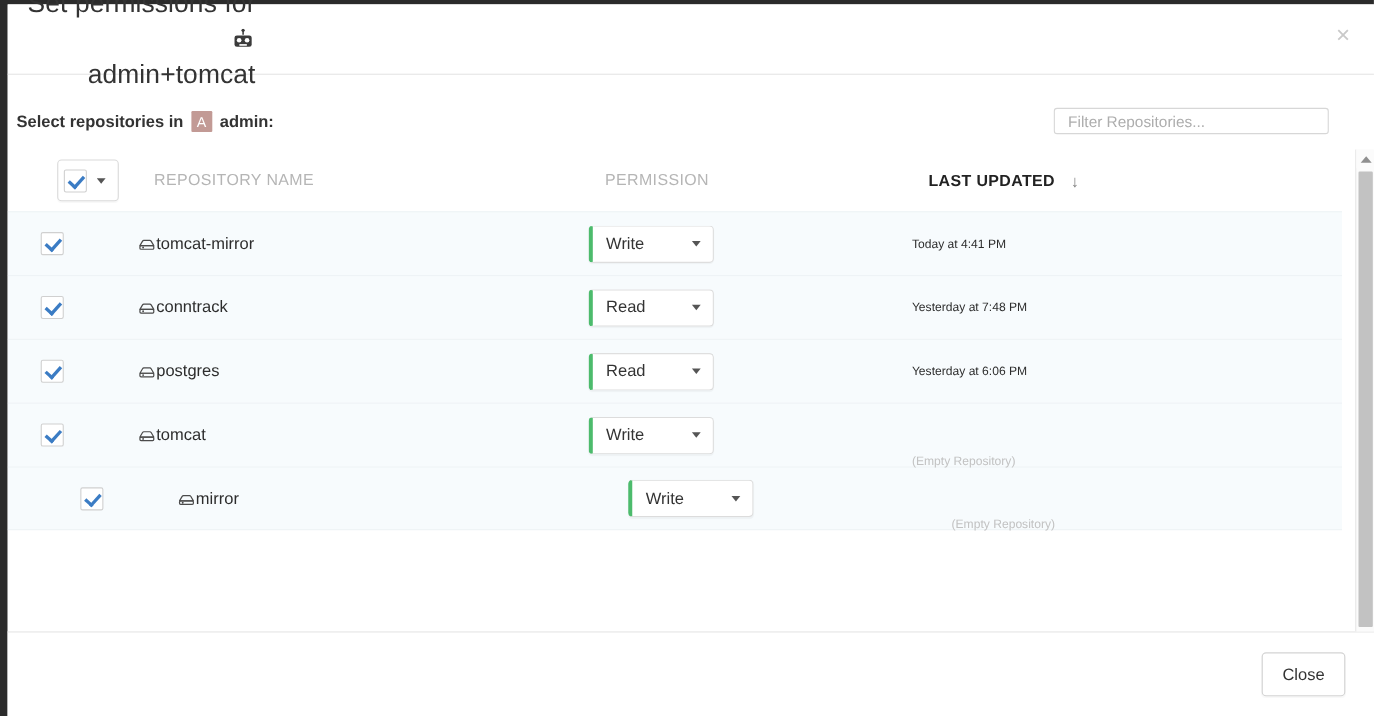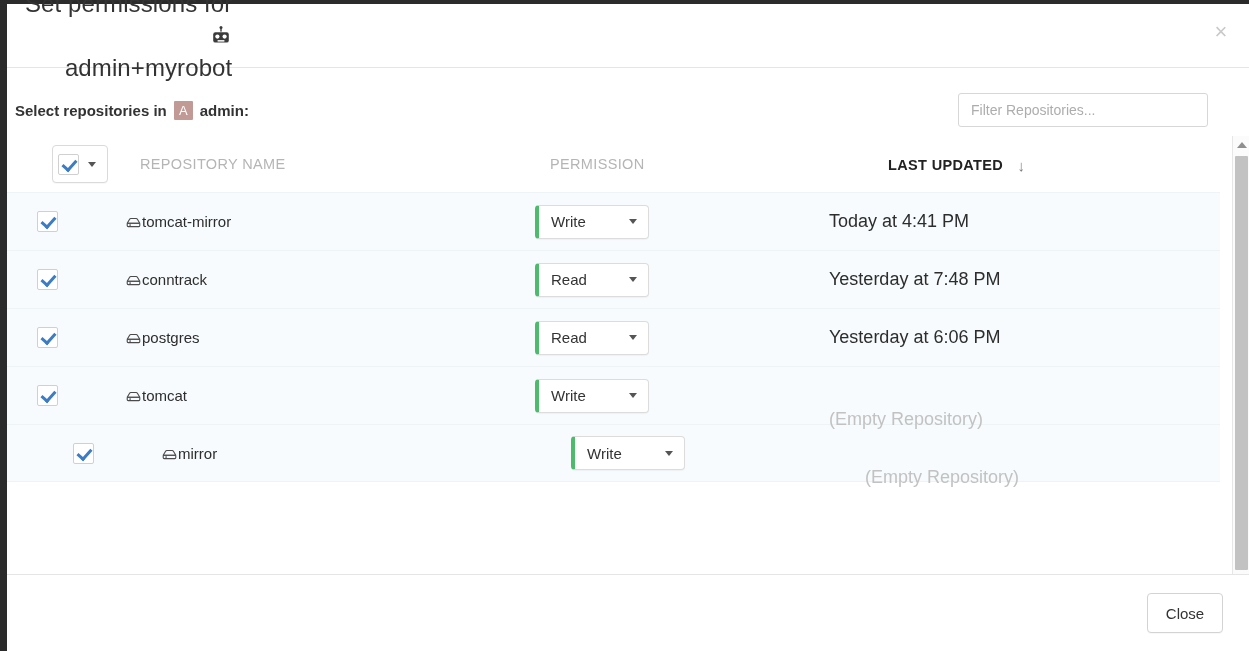--- a/index.html
+++ b/index.html
@@ -134,21 +134,21 @@
     font-weight: 400;
     line-height: 19px;
     text-align: center;
     border-radius: 1px;
     position: relative;
     top: 0px;
   }
 
   .filter-input {
     width: 250px;
-    height: 34px;
+    height: 24px;
     border: 1px solid #d7d7d7;
     border-radius: 3px;
     padding: 0 12px;
     font-size: 14px;
     color: #555;
     font-family: "Liberation Sans", sans-serif;
     background: #ffffff;
     outline: none;
   }
   .filter-input::placeholder { color: #adadad; }
@@ -174,21 +174,20 @@
   .th {
     font-size: 14.5px;
     letter-spacing: 0.35px;
     color: #b5b5b5;
     font-weight: 400;
     text-transform: uppercase;
   }
   .th.dark {
     color: #222222;
     font-weight: bold;
-    margin-left: 44px;
   }
   .sort-arrow {
     display: inline-block;
     margin-left: 10px;
     color: #7d7d7d;
     font-size: 15px;
     position: relative;
     top: 1px;
   }
 
@@ -283,21 +282,21 @@
     padding: 0 11px 0 12px;
     font-size: 15px;
     color: #333333;
     cursor: pointer;
     box-shadow: 0 1px 1px rgba(0,0,0,0.04);
     font-family: "Liberation Sans", sans-serif;
   }
   .perm-label { line-height: 1; }
 
   .updated-cell {
-    font-size: 18px;
+    font-size: 11px;
     color: #2d2d2d;
   }
   .updated-cell.empty { color: #c2c2c2; margin-top: 48px; }
 
   
   .modal-footer {
     flex: 0 0 77px;
     height: 77px;
     border-top: 1px solid #e5e5e5;
     display: flex;
@@ -375,21 +374,21 @@
         <span class="robot-icon">
           <svg viewBox="0 0 22 22" width="22" height="22" aria-hidden="true">
             <rect x="10.3" y="1" width="1.4" height="4.6" fill="#3b3b3b"></rect>
             <circle cx="11" cy="1.6" r="1.5" fill="#3b3b3b"></circle>
             <rect x="3.2" y="6.2" width="15.6" height="10.4" rx="2.2" fill="#3b3b3b"></rect>
             <circle cx="7.4" cy="10.6" r="2.1" fill="#ffffff"></circle>
             <circle cx="14.6" cy="10.6" r="2.1" fill="#ffffff"></circle>
             <rect x="7.6" y="14.1" width="6.8" height="1.5" fill="#ffffff"></rect>
           </svg>
         </span>
-        <span class="title-text">admin+myrobot</span>
+        <span class="title-text">admin+tomcat</span>
       </div>
       <button class="modal-close">×</button>
     </div>
 
     <div class="modal-body">
       <div class="body-inner">
 
         <div class="select-row">
           <div class="select-label">
             <span>Select repositories in</span>

